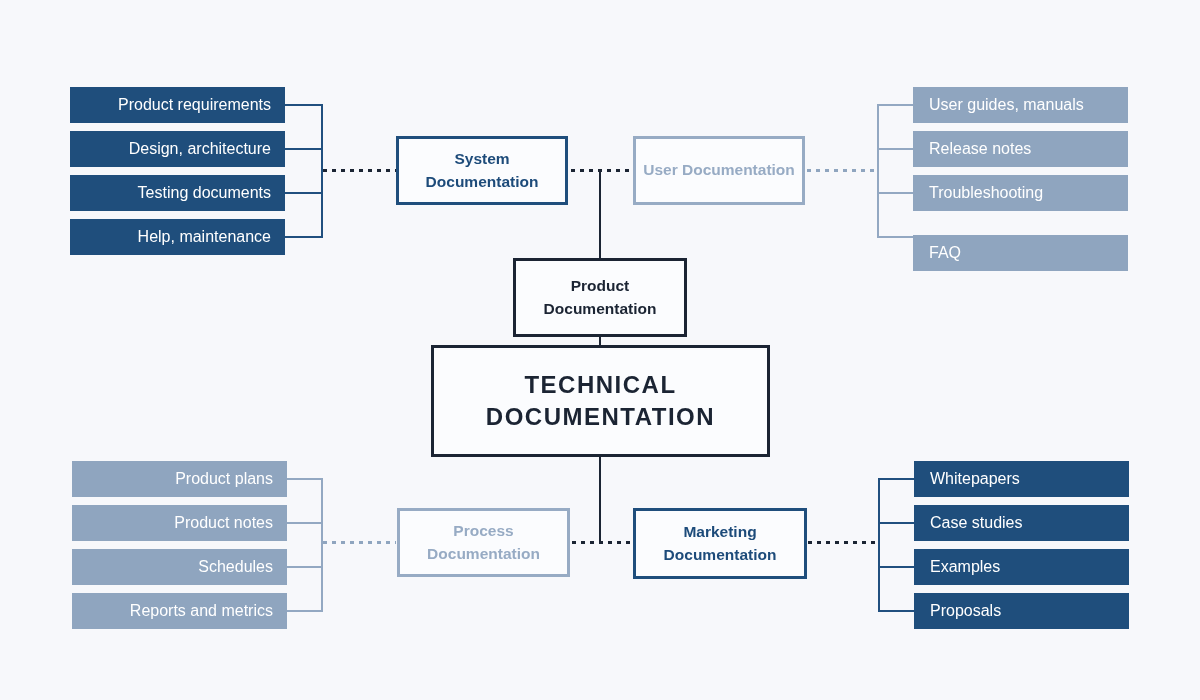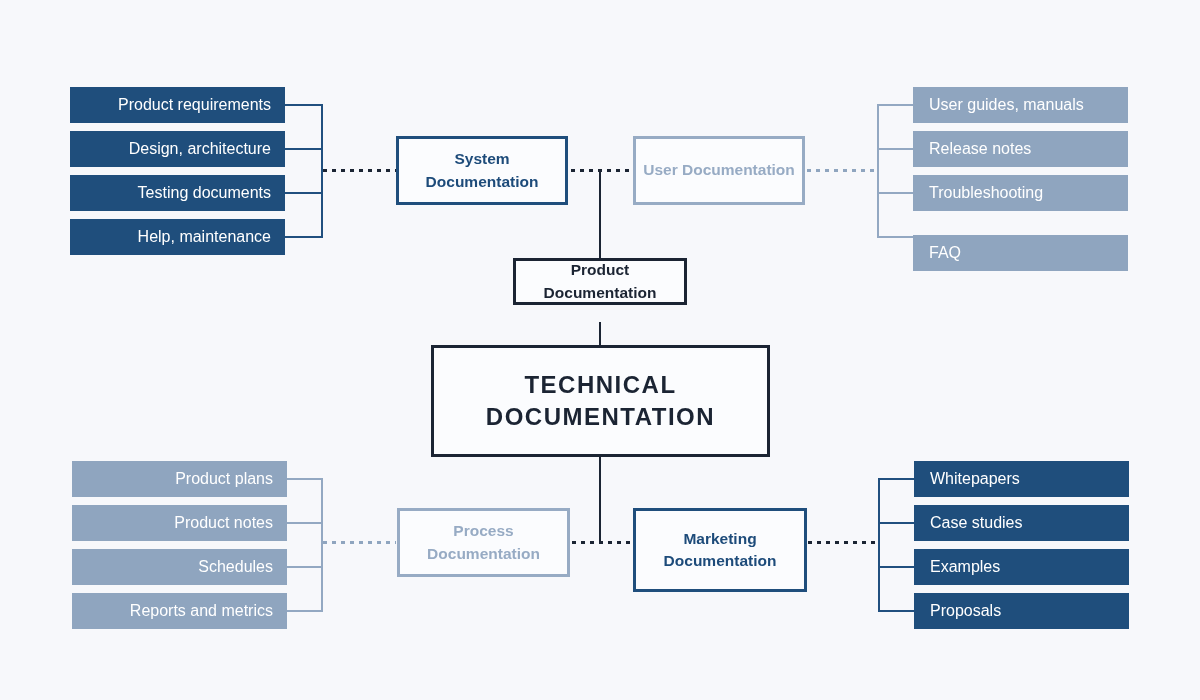--- a/index.html
+++ b/index.html
@@ -152,24 +152,24 @@
 
   <div class="node dark-node" style="left:396px; top:136px; width:172px; height:69px;">
     <span>System Documentation</span>
   </div>
   <div class="node light-node" style="left:633px; top:136px; width:172px; height:69px;">
     <span>User Documentation</span>
   </div>
   <div class="node light-node" style="left:397px; top:508px; width:173px; height:69px;">
     <span>Process Documentation</span>
   </div>
-  <div class="node dark-node" style="left:633px; top:508px; width:174px; height:84px;">
+  <div class="node dark-node" style="left:633px; top:508px; width:174px; height:71px;">
     <span>Marketing Documentation</span>
   </div>
 
-  <div class="node navy-node" style="left:513px; top:258px; width:174px; height:47px;">
+  <div class="node navy-node" style="left:513px; top:258px; width:174px; height:79px;">
     <span>Product Documentation</span>
   </div>
   <div class="node root-node" style="left:431px; top:345px; width:339px; height:112px;">
     <span>TECHNICAL DOCUMENTATION</span>
   </div>
 
 </div>
 
 </body></html>

